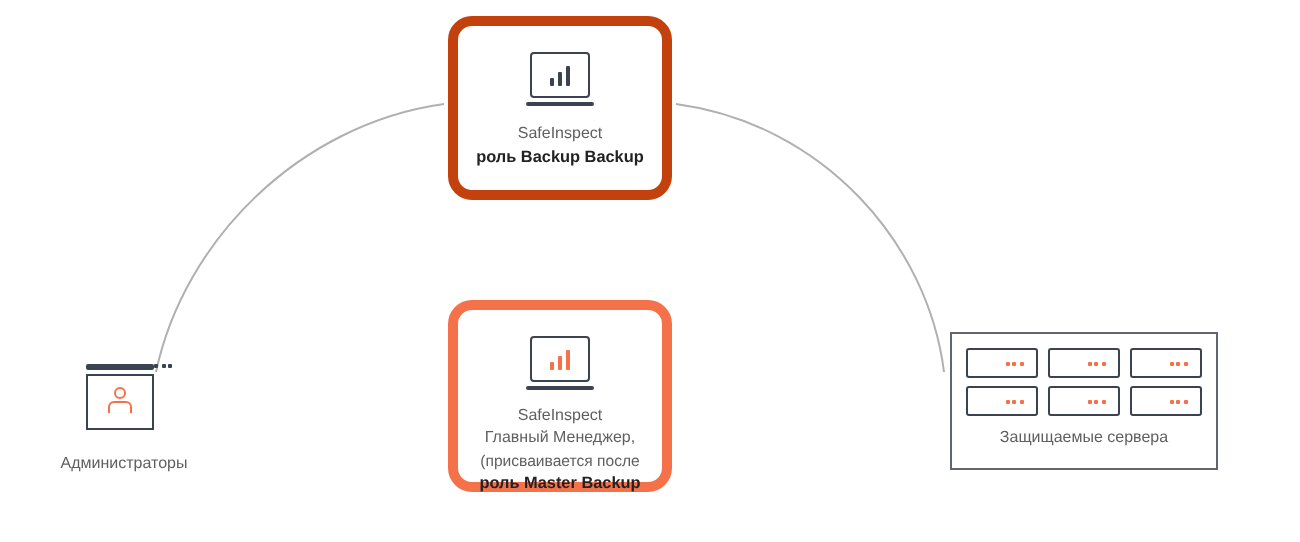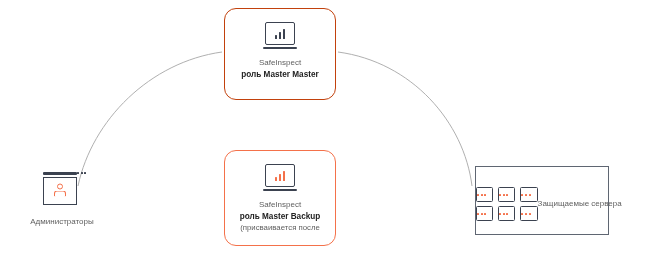--- a/index.html
+++ b/index.html
@@ -29,21 +29,21 @@
     top: 0;
     width: 650px;
     height: 271px;
     pointer-events: none;
   }
 
   
   .node-box {
     position: absolute;
     box-sizing: border-box;
-    border: 1px solid #c2410c;
+    border: 5px solid #c2410c;
     border-radius: 12px;
     background: #ffffff;
     display: flex;
     flex-direction: column;
     align-items: center;
   }
   .node-box.accent {
     border-color: #f4714a;
   }
 
@@ -116,21 +116,21 @@
     left: 224px;
     top: 150px;
     width: 112px;
     height: 96px;
   }
 
   
   #admin-group {
     position: absolute;
     left: 12px;
-    top: 172px;
+    top: 182px;
     width: 100px;
     display: flex;
     flex-direction: column;
     align-items: center;
   }
   .browser-icon {
     width: 42px;
     height: 38px;
     position: relative;
   }
@@ -203,21 +203,21 @@
   #servers-group {
     position: absolute;
     left: 475px;
     top: 166px;
     width: 134px;
     height: 69px;
     box-sizing: border-box;
     border: 1px solid #5f6672;
     background: #ffffff;
     display: flex;
-    flex-direction: row;
+    flex-direction: column;
     align-items: center;
   }
   .server-grid {
     margin-top: 7px;
     width: 118px;
     display: grid;
     grid-template-columns: repeat(3, 1fr);
     gap: 4px 5px;
   }
   .server-unit {
@@ -260,37 +260,38 @@
     <div class="monitor-icon">
       <div class="monitor-screen">
         <span class="bar b1"></span>
         <span class="bar b2"></span>
         <span class="bar b3"></span>
       </div>
       <div class="monitor-stand"></div>
     </div>
     <div class="node-text">
       <span class="node-line">SafeInspect</span>
-      <span class="node-line strong">роль Master Master</span>
+      <span class="node-line strong">роль Backup Backup</span>
     </div>
   </div>
 
   <div class="node-box accent" id="node-master-backup">
     <div class="monitor-icon">
       <div class="monitor-screen">
         <span class="bar b1"></span>
         <span class="bar b2"></span>
         <span class="bar b3"></span>
       </div>
       <div class="monitor-stand"></div>
     </div>
     <div class="node-text">
       <span class="node-line">SafeInspect</span>
+      <span class="node-line">Главный Менеджер,</span>
+      <span class="node-line paren">(присваивается после</span>
       <span class="node-line strong">роль Master Backup</span>
-      <span class="node-line paren">(присваивается после</span>
     </div>
   </div>
 
   <div id="admin-group">
     <div class="browser-icon">
       <div class="browser-titlebar"></div>
       <div class="browser-dots">
         <i></i>
           <i></i>
           <i></i>

